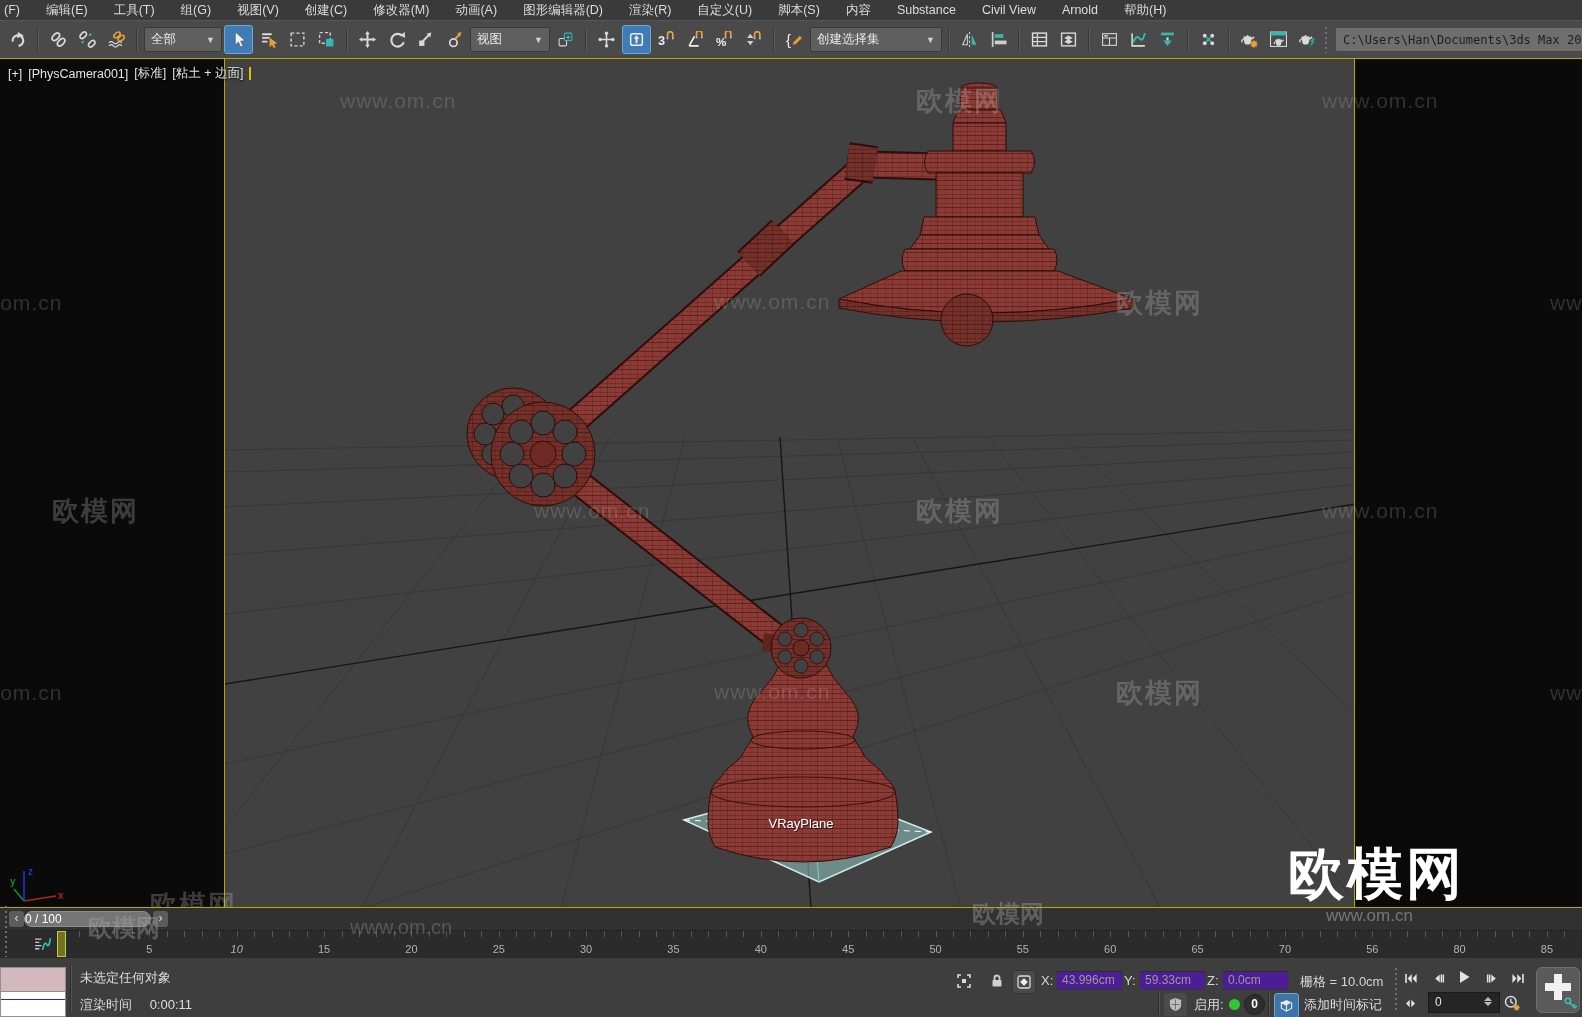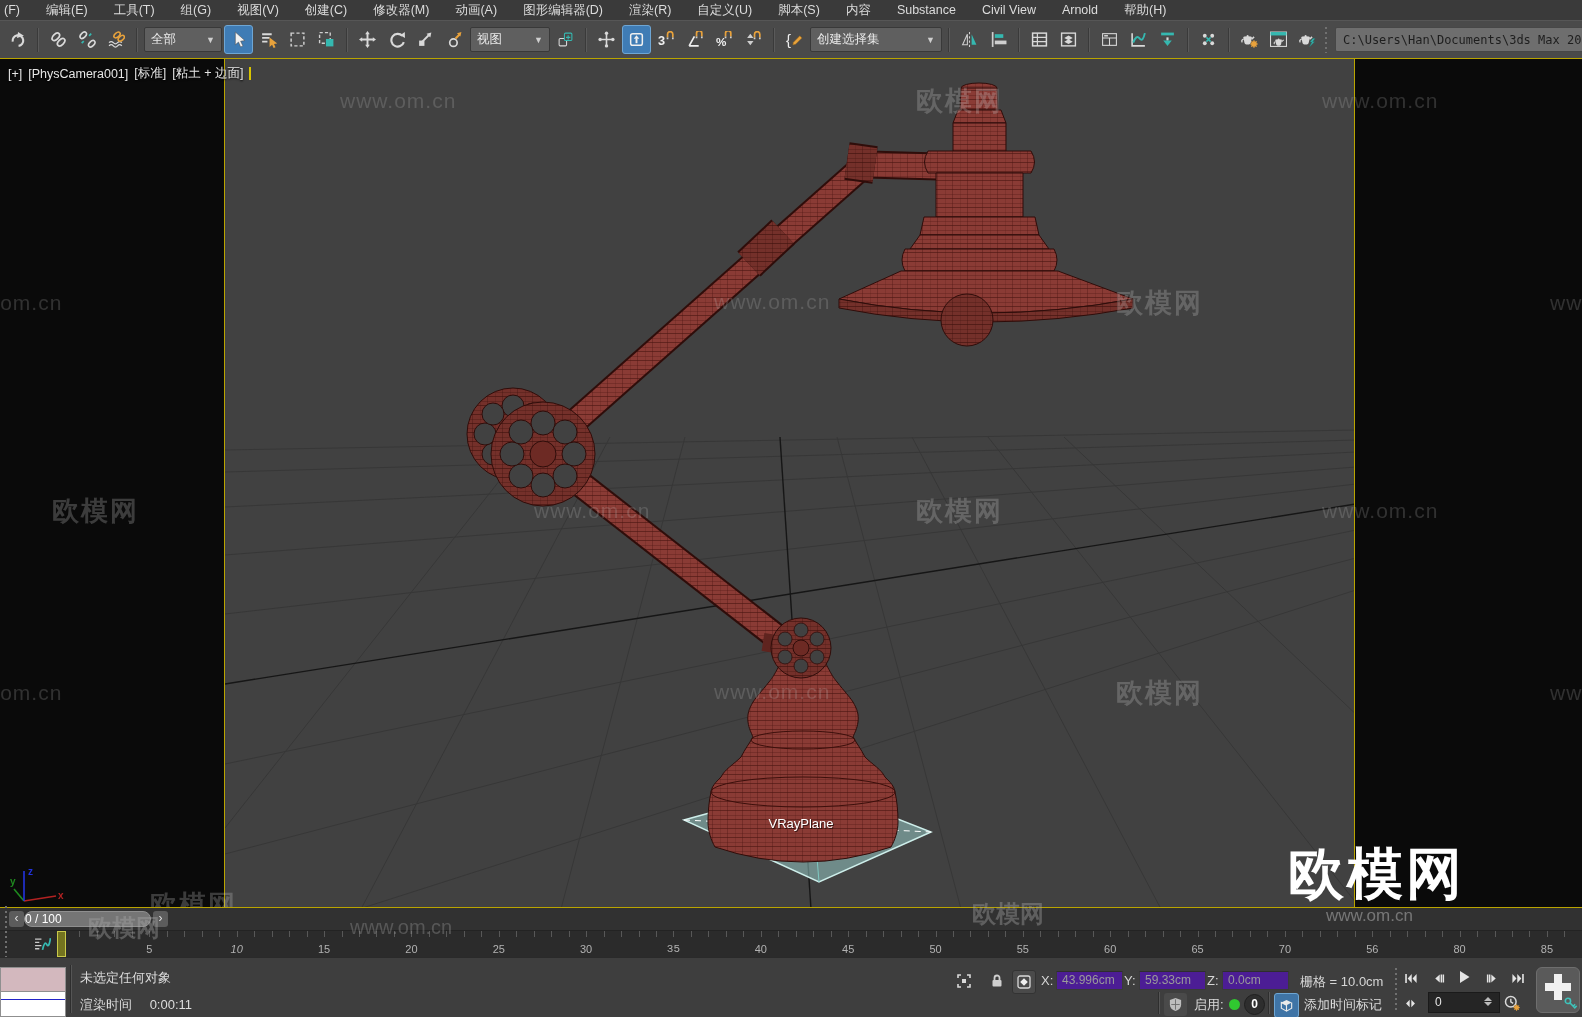--- a/index.html
+++ b/index.html
@@ -808,21 +808,21 @@
       <div class="tick" style="left: 1488.95px;"></div>
       <div class="tick" style="left: 1506.42px;"></div>
       <div class="tick" style="left: 1523.89px;"></div>
       <div class="tick-label" style="left: 4px;">0</div>
       <div class="tick-label" style="left: 91.35px;">5</div>
       <div class="tick-label" style="left: 178.7px; font-style: italic;">10</div>
       <div class="tick-label" style="left: 266.05px;">15</div>
       <div class="tick-label" style="left: 353.4px;">20</div>
       <div class="tick-label" style="left: 440.75px;">25</div>
       <div class="tick-label" style="left: 528.1px;">30</div>
-      <div class="tick-label" style="left: 615.45px; font-family: Liberation Mono, monospace;">35</div>
+      <div class="tick-label" style="left: 615.45px;">35</div>
       <div class="tick-label" style="left: 702.8px;">40</div>
       <div class="tick-label" style="left: 790.15px;">45</div>
       <div class="tick-label" style="left: 877.5px;">50</div>
       <div class="tick-label" style="left: 964.85px;">55</div>
       <div class="tick-label" style="left: 1052.2px;">60</div>
       <div class="tick-label" style="left: 1139.55px;">65</div>
       <div class="tick-label" style="left: 1226.9px;">70</div>
       <div class="tick-label" style="left: 1314.25px;">56</div>
       <div class="tick-label" style="left: 1401.6px;">80</div>
       <div class="tick-label" style="left: 1488.95px;">85</div>

